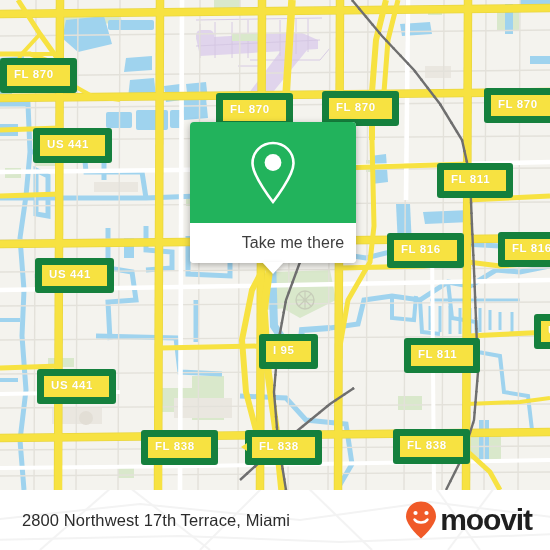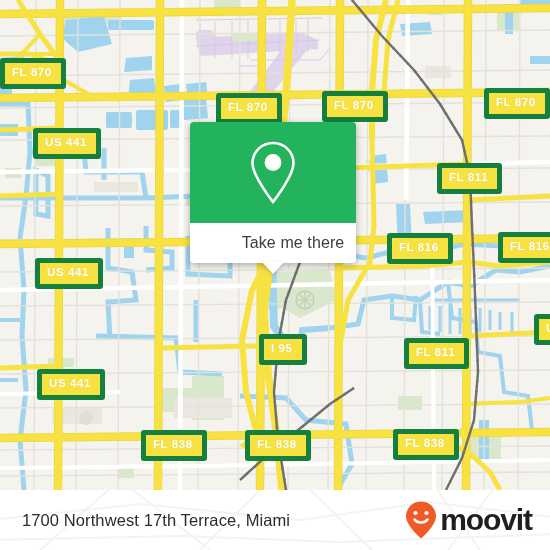--- a/index.html
+++ b/index.html
@@ -37,29 +37,29 @@
     left: 0; top: 0;
     width: 550px;
     height: 490px;
     display: block;
   }
 
   
   .shield {
     position: absolute;
     background: #f7e241;
-    border: 5px solid #15803d;
+    border: 7px solid #15803d;
     border-radius: 3px;
     color: #ffffff;
     font-family: "Liberation Sans", sans-serif;
     font-weight: bold;
     font-size: 11.5px;
     letter-spacing: 0.6px;
     line-height: 1;
-    padding: 4px 9px 5px 7px;
+    padding: 4px 16px 5px 7px;
     white-space: nowrap;
     box-sizing: border-box;
     text-shadow: 0 0 1px rgba(190,170,40,0.45);
   }
   .shield .arrow-left {
     position: absolute;
     left: -11px;
     top: 50%;
     transform: translateY(-50%);
     width: 0; height: 0;
@@ -465,21 +465,21 @@
           <path d="M120 -10 L210 60"></path>
         <path d="M-10 30 L140 14 L300 30 L430 12 L560 28"></path>
         <path d="M200 60 L270 -10"></path>
           <path d="M300 -10 L372 60"></path>
         <path d="M430 -10 L480 60"></path>
           <path d="M500 -10 L448 60"></path>
         <path d="M-10 50 L180 46 L340 52 L560 44"></path>
       </g>
     </svg>
     <div class="footer-inner">
-      <div class="footer-address">1700 Northwest 17th Terrace, Miami</div>
+      <div class="footer-address">2800 Northwest 17th Terrace, Miami</div>
       <div class="brand">
         <svg width="34" height="40" viewBox="0 0 34 40">
           <path d="M17 1.5 C8.7 1.5 2 8.2 2 16.5 C2 25.5 17 38.5 17 38.5 C17 38.5 32 25.5 32 16.5 C32 8.2 25.3 1.5 17 1.5 Z" fill="#f05a28"></path>
           <circle cx="11.5" cy="13" r="2.1" fill="#ffffff"></circle>
           <circle cx="22.5" cy="13" r="2.1" fill="#ffffff"></circle>
           <path d="M10.5 19.5 C13 23.5 21 23.5 23.5 19.5" stroke="#ffffff" stroke-width="2.4" fill="none" stroke-linecap="round"></path>
         </svg>
         <span class="brand-word">moovit</span>
       </div>
     </div>

